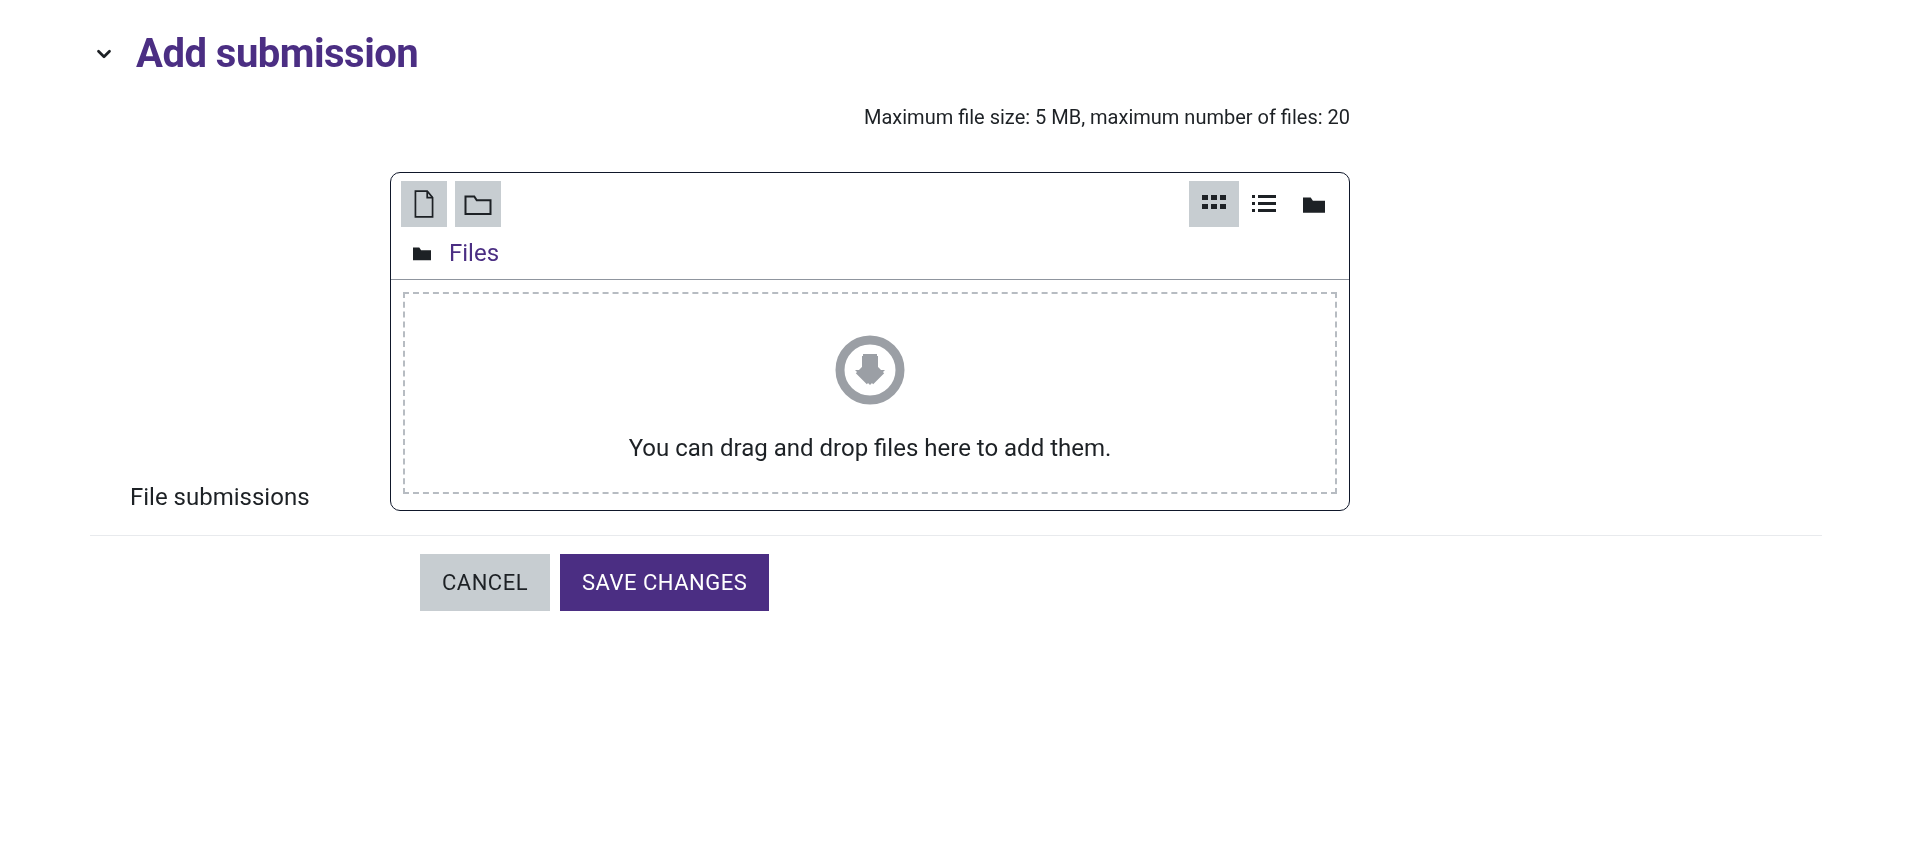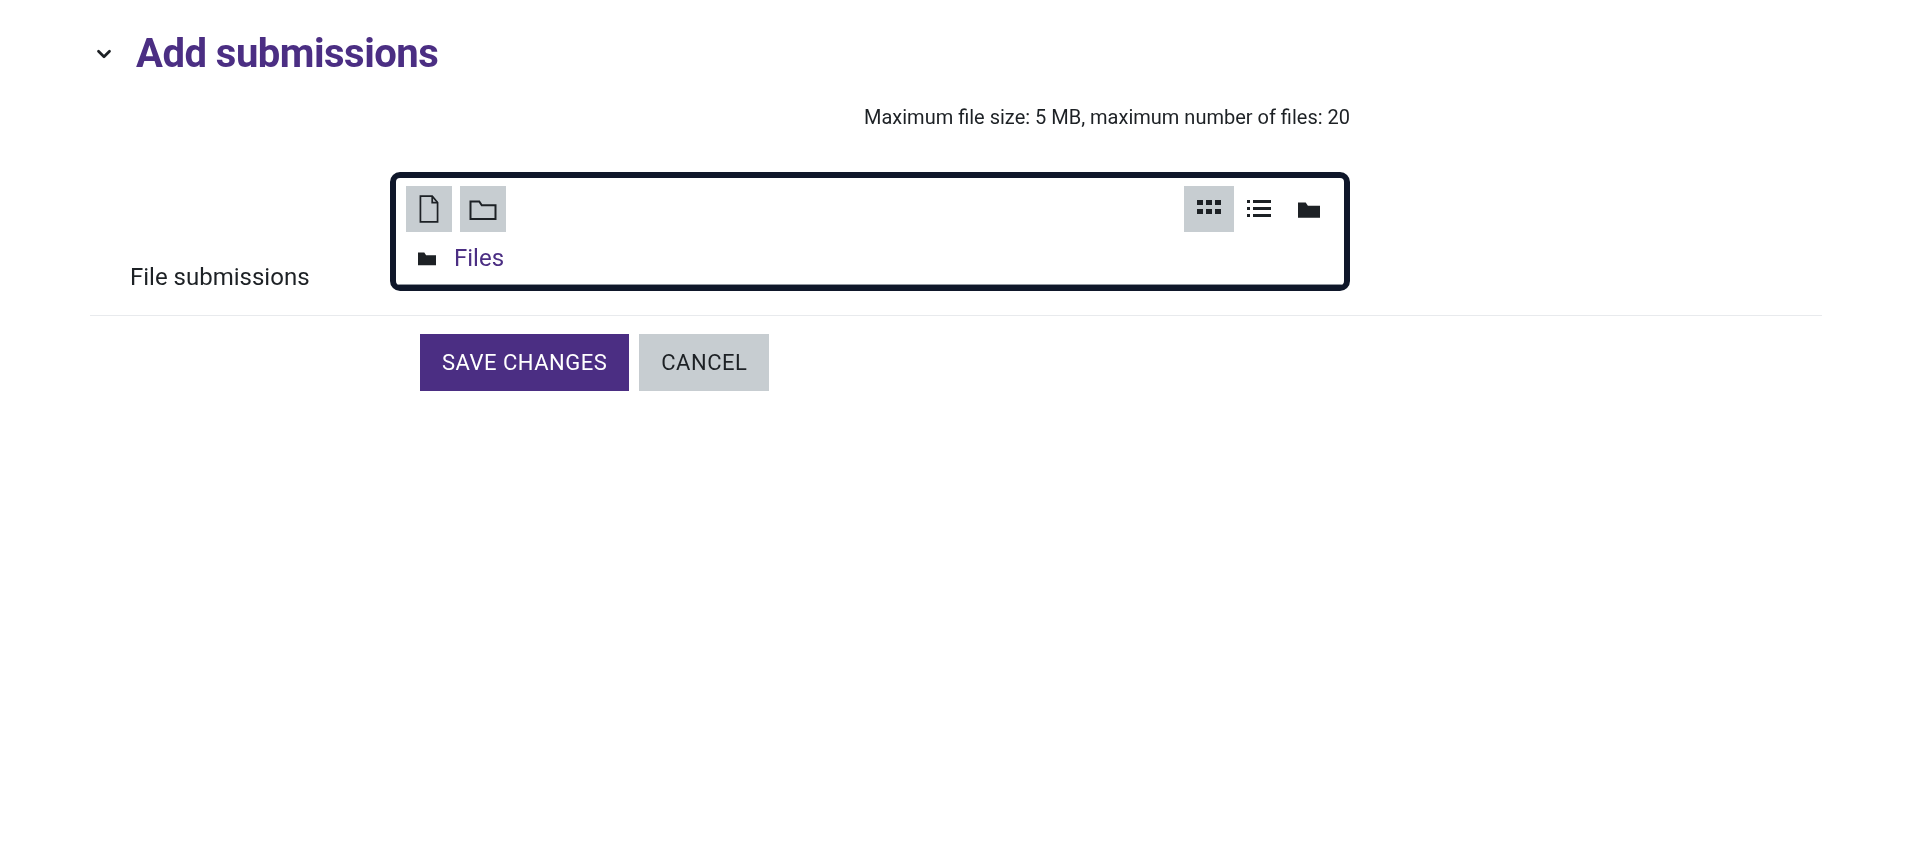--- a/index.html
+++ b/index.html
@@ -50,21 +50,21 @@
       flex: 1;
       max-width: 960px;
     }
     .file-limits {
       text-align: right;
       font-size: 20px;
       color: #1d2125;
       margin-bottom: 6px;
     }
     .filemanager {
-      border: 6px solid #0f172a;
+      border: 1px solid #0f172a;
       border-radius: 10px;
       overflow: hidden;
       margin-top: 43px;
     }
     .fm-toolbar {
       display: flex;
       justify-content: space-between;
       align-items: center;
       padding: 8px 10px 6px 10px;
     }
@@ -153,21 +153,21 @@
   </style>
 </head>
 <body>
 
 <div class="section-header">
   <span class="chevron-wrap">
     <svg width="22" height="22" viewBox="0 0 24 24" fill="none" stroke="#1d2125" stroke-width="3" stroke-linecap="round" stroke-linejoin="round">
       <polyline points="6 9 12 15 18 9"></polyline>
     </svg>
   </span>
-  <h2>Add submissions</h2>
+  <h2>Add submission</h2>
 </div>
 
 <div class="form-row">
   <div class="form-label-col">
     <span class="form-label">File submissions</span>
   </div>
   <div class="form-input-col">
     <div class="file-limits">Maximum file size: 5 MB, maximum number of files: 20</div>
 
     <div class="filemanager">
@@ -214,22 +214,32 @@
         </div>
       </div>
 
       <div class="fm-breadcrumb">
         <svg width="22" height="18" viewBox="0 0 24 20" fill="#1d2125">
           <path d="M2 4 H9 L11 7 H22 V18 H2 Z"></path>
         </svg>
         <a href="#" class="fm-breadcrumb-link">Files</a>
       </div>
 
+      <div class="fm-dropzone">
+        <svg width="72" height="72" viewBox="0 0 72 72">
+          <circle cx="36" cy="36" r="30" fill="none" stroke="#9b9fa5" stroke-width="9"></circle>
+          <path d="M36 21 V43 M36 47 L25 36 M36 47 L47 36" stroke="#9b9fa5" stroke-width="9" stroke-linecap="butt" fill="none"></path>
+          <path d="M28 22 H44 V38 L36 48 L28 38 Z M22 36 H50 L36 50 Z" fill="#9b9fa5"></path>
+          <rect x="29" y="20" width="14" height="18" fill="#9b9fa5"></rect>
+          <polygon points="21,36 51,36 36,51" fill="#9b9fa5"></polygon>
+        </svg>
+        <div class="drop-text">You can drag and drop files here to add them.</div>
+      </div>
     </div>
   </div>
 </div>
 
 <hr class="form-actions-sep">
 
 <div class="form-actions">
+  <button class="btn btn-secondary">CANCEL</button>
   <button class="btn btn-primary">SAVE CHANGES</button>
-  <button class="btn btn-secondary">CANCEL</button>
 </div>
 
 </body></html>

